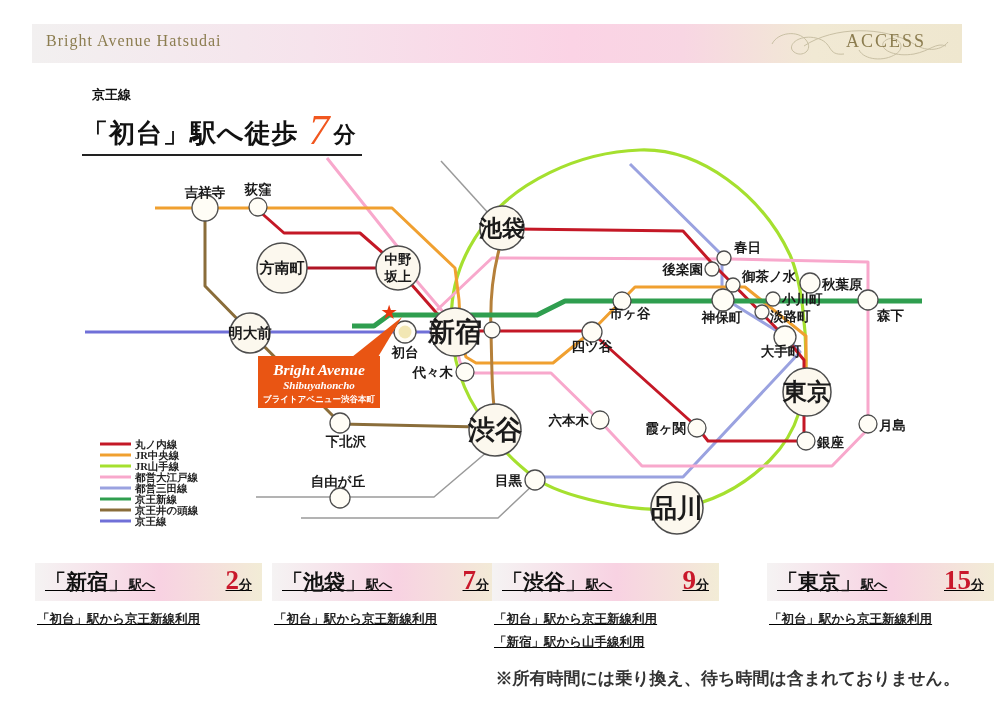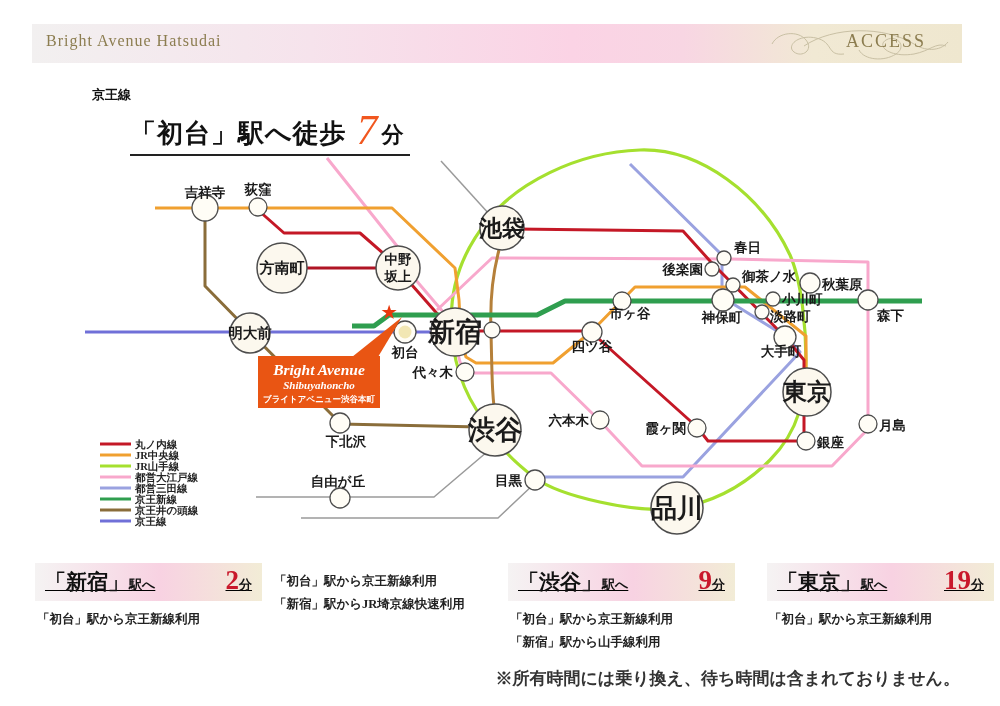--- a/index.html
+++ b/index.html
@@ -7,21 +7,21 @@
         font-family:"Liberation Serif","DejaVu Serif",serif;}
   
   #header-bar{position:absolute;left:32px;top:24px;width:930px;height:39px;
     background:linear-gradient(90deg,#f2f0f0 0%,#f6e3ec 30%,#fbd3e5 58%,#f8d6e3 70%,#f1e9d4 84%,#efe7cf 100%);}
   #brand{position:absolute;left:14px;top:8px;font-size:16px;letter-spacing:1px;color:#8c7d50;}
   #access{position:absolute;right:36px;top:7px;font-size:18px;letter-spacing:2px;color:#8c7d50;z-index:2;}
   #swirl{position:absolute;right:8px;top:0;z-index:1;}
   
   #title{position:absolute;left:82px;top:86px;}
   #title .small{font-size:13px;font-weight:bold;color:#111;margin-left:10px;}
-  #title .main-line{display:inline-block;border-bottom:2px solid #222;padding:0 6px 2px 0;white-space:nowrap;margin-left:48px;}
+  #title .main-line{display:inline-block;border-bottom:2px solid #222;padding:0 6px 2px 0;white-space:nowrap;}
   #title .main{font-size:26px;font-weight:bold;color:#111;letter-spacing:1px;}
   #title .min{font-size:42px;font-style:italic;color:#f1571f;margin:0 4px 0 10px;position:relative;top:2px;}
   #title .unit{font-size:22px;font-weight:bold;color:#111;}
   
   #map{position:absolute;left:0;top:0;}
   .rl{fill:none;stroke-linejoin:round;}
   svg text{font-family:"Liberation Serif","DejaVu Serif",serif;font-weight:bold;fill:#1a1a1a;}
   .stc-big{fill:#fcf8ee;stroke:#4d4d4d;stroke-width:1.5;}
   .stc{fill:#fffdf6;stroke:#4d4d4d;stroke-width:1.3;}
   .lbl{font-size:13.5px;}
@@ -33,21 +33,21 @@
   
   .card{position:absolute;top:563px;width:227px;}
   .card-head{height:38px;display:flex;align-items:baseline;justify-content:space-between;
     padding:0 10px;box-sizing:border-box;
     background:linear-gradient(90deg,#f5f3f3 0%,#f8d2e2 55%,#f2ecd6 100%);text-decoration:underline;}
   .card-head .st{font-size:21px;font-weight:bold;color:#111;line-height:38px;}
   .card-head .eki{font-size:13px;font-weight:bold;color:#111;}
   .card-head .right{white-space:nowrap;}
   .card-head .num{font-size:27px;color:#c9182b;font-weight:bold;}
   .card-head .unit{font-size:13px;font-weight:bold;color:#111;}
-  .card-notes{margin-top:7px;padding-left:2px;}
+  .card-notes{margin-top:7px;padding-left:2px;text-decoration:underline;}
   .card-notes div{font-size:12.5px;font-weight:bold;color:#222;line-height:1.8;}
   #footer-note{position:absolute;right:40px;top:667px;font-size:17px;font-weight:bold;color:#333;}
 </style>
 </head>
 <body>
 
 <div id="page">
 
   <div id="header-bar">
     <span id="brand">Bright Avenue Hatsudai</span>
@@ -203,41 +203,44 @@
     <div class="card-head">
       <span><span class="st">「新宿」</span><span class="eki">駅へ</span></span>
       <span class="right"><span class="num">2</span><span class="unit">分</span></span>
     </div>
     <div class="card-notes">
       <div>「初台」駅から京王新線利用</div>
     </div>
   </div>
 
   <div class="card" style="left:272px">
-    <div class="card-notes">
-      <div>「初台」駅から京王新線利用</div>
-      <div>「新宿」駅からJR埼京線快速利用</div>
-    </div>
-  </div>
-
-  <div class="card" style="left:508px">
+    <div class="card-head">
+      <span><span class="st">「池袋」</span><span class="eki">駅へ</span></span>
+      <span class="right"><span class="num">7</span><span class="unit">分</span></span>
+    </div>
+    <div class="card-notes">
+      <div>「初台」駅から京王新線利用</div>
+    </div>
+  </div>
+
+  <div class="card" style="left:492px">
     <div class="card-head">
       <span><span class="st">「渋谷」</span><span class="eki">駅へ</span></span>
       <span class="right"><span class="num">9</span><span class="unit">分</span></span>
     </div>
     <div class="card-notes">
       <div>「初台」駅から京王新線利用</div>
       <div>「新宿」駅から山手線利用</div>
     </div>
   </div>
 
   <div class="card" style="left:767px">
     <div class="card-head">
       <span><span class="st">「東京」</span><span class="eki">駅へ</span></span>
-      <span class="right"><span class="num">19</span><span class="unit">分</span></span>
+      <span class="right"><span class="num">15</span><span class="unit">分</span></span>
     </div>
     <div class="card-notes">
       <div>「初台」駅から京王新線利用</div>
     </div>
   </div>
 
   <div id="footer-note">※所有時間には乗り換え、待ち時間は含まれておりません。</div>
 
 </div>
 

